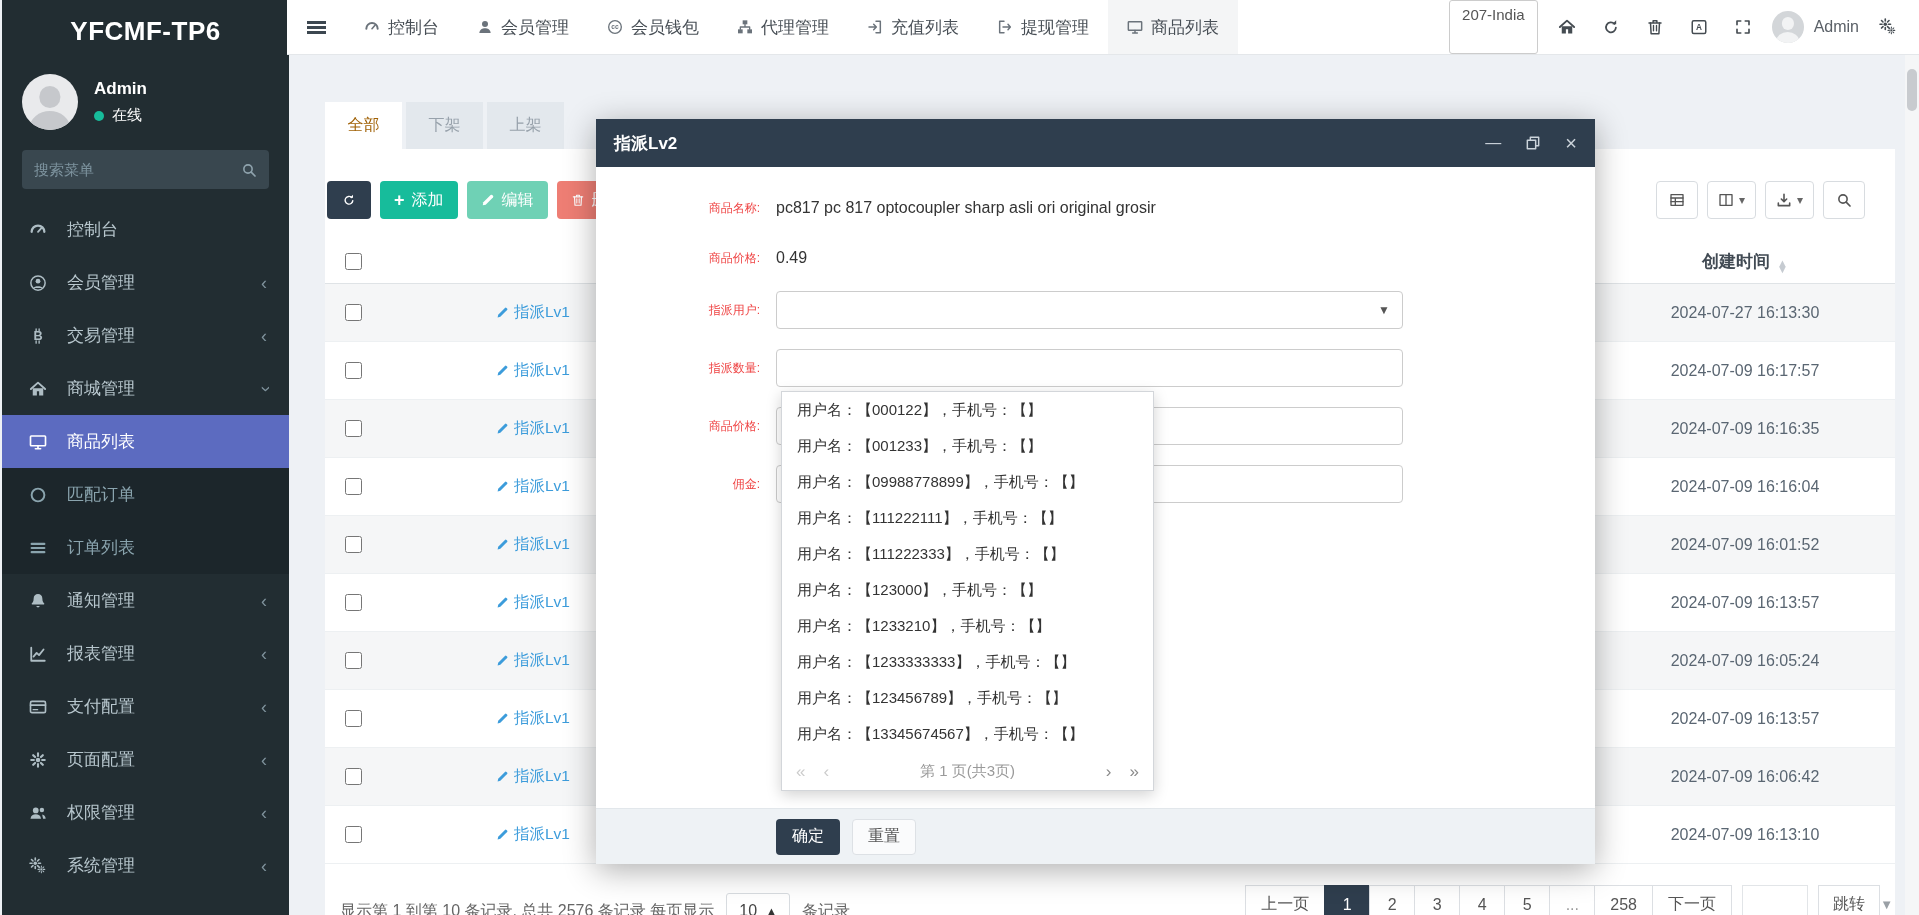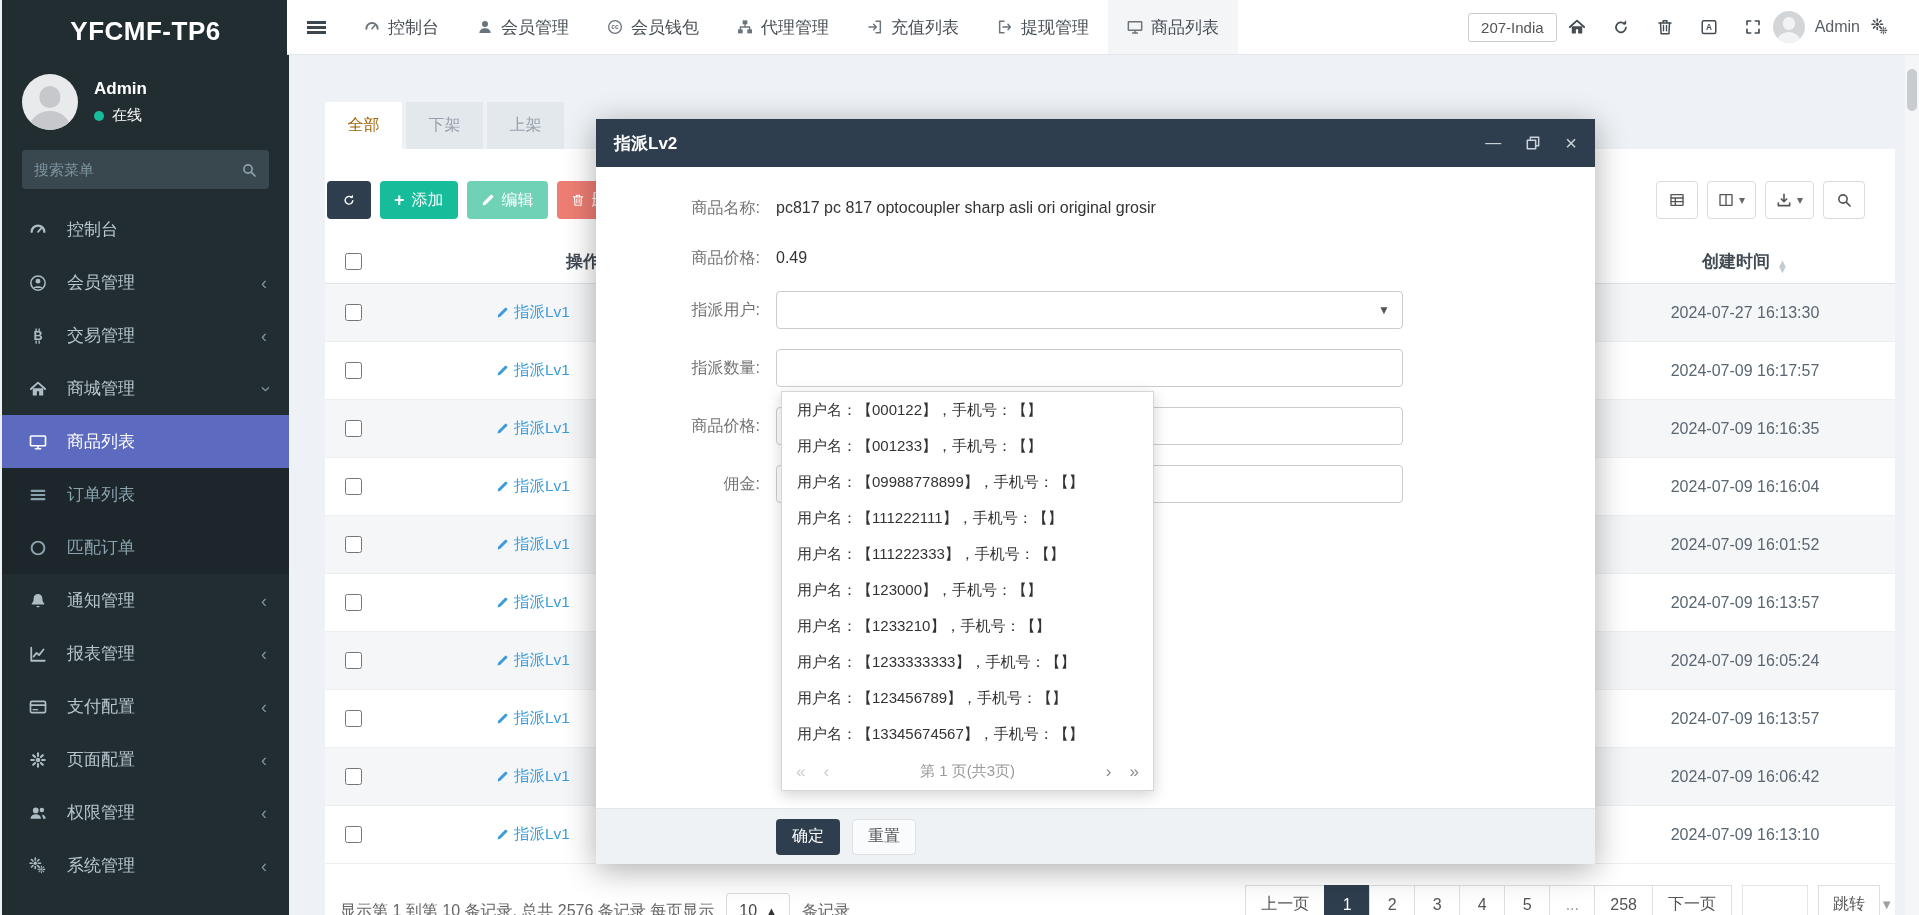--- a/index.html
+++ b/index.html
@@ -41,21 +41,21 @@
   
   .topbar{position:absolute;left:287px;top:0;right:0;height:55px;background:#fff;border-bottom:1px solid #e4e7ea;display:flex;align-items:stretch;z-index:6}
   .hamburger{width:58px;display:flex;align-items:center;justify-content:center;cursor:pointer}
   .hamburger i{display:block;width:19px;height:13px;border-top:3px solid #3c4750;border-bottom:3px solid #3c4750;position:relative}
   .hamburger i:before{content:"";position:absolute;left:0;right:0;top:2px;height:3px;background:#3c4750}
   .top-nav{display:flex;align-items:stretch}
   .top-nav-item{display:flex;align-items:center;gap:8px;padding:0 19px;font-size:17px;color:#484f56;cursor:pointer}
   .top-nav-item .icon{font-size:16px;color:#6b7publicity2}
   .top-nav-item .icon{font-size:16px;color:#6b737b}
   .top-nav-item.active{background:#f4f5f6}
-  .top-right{margin-left:auto;display:flex;align-items:center;gap:11px;padding-right:30px}
+  .top-right{margin-left:auto;display:flex;gap:20px;padding-right:22px}
   .region-badge{border:1px solid #ccc;border-radius:3px;padding:5px 12px;font-size:15px;color:#555;cursor:pointer}
   .top-icon{font-size:18px;color:#454c52;cursor:pointer}
   .top-user{display:flex;align-items:center;gap:10px;cursor:pointer}
   .mini-avatar{width:32px;height:32px;border-radius:50%;background:#d3d6d9;position:relative;overflow:hidden}
   .mini-avatar:before{content:"";position:absolute;left:50%;top:20%;transform:translateX(-50%);width:38%;height:38%;border-radius:50%;background:#f2f3f4}
   .mini-avatar:after{content:"";position:absolute;left:50%;top:66%;transform:translateX(-50%);width:74%;height:60%;border-radius:50%;background:#f2f3f4}
   .top-user-name{font-size:16px;color:#5a6067}
 
   
   .main{position:absolute;left:287px;top:55px;right:0;bottom:0;background:var(--page-bg)}
@@ -100,21 +100,21 @@
 
   
   .modal{position:absolute;left:596px;top:119px;width:999px;height:745px;background:#fff;box-shadow:0 6px 30px rgba(0,0,0,.32);z-index:50}
   .m-head{height:48px;background:var(--navy);display:flex;align-items:center;padding:0 18px}
   .m-title{color:#fff;font-size:17px;font-weight:bold}
   .m-controls{margin-left:auto;display:flex;align-items:center;gap:24px;color:#ccd4db}
   .m-ctrl{cursor:pointer;font-size:16px;line-height:1;display:inline-flex;align-items:center}
   .m-body{position:relative;padding-top:24px;height:641px}
   .f-row{display:flex;align-items:center;margin-bottom:16px;min-height:34px}
   .f-row.tall{min-height:38px;margin-bottom:20px}
-  .f-label{width:180px;text-align:right;padding-right:16px;font-size:16px;color:#737373;flex:none}
+  .f-label{width:180px;text-align:right;padding-right:16px;font-size:12px;color:#ef4444;flex:none}
   .f-static{font-size:16px;color:#333}
   .f-select{width:627px;height:38px;border:1px solid #ccc;border-radius:4px;display:flex;align-items:center;padding:0 12px;cursor:pointer;background:#fff}
   .f-select .caret{margin-left:auto;font-size:12px;color:#555}
   .f-input{width:627px;height:38px;border:1px solid #ccc;border-radius:4px;background:#fff;font-size:15px;padding:0 10px;font-family:inherit;color:#333}
   .dropdown{position:absolute;left:185px;top:224px;width:373px;background:#fff;border:1px solid #d3d6da;box-shadow:0 4px 14px rgba(0,0,0,.18);z-index:10}
   .dd-item{height:36px;display:flex;align-items:center;padding:0 15px;font-size:15px;color:#333;cursor:pointer;white-space:nowrap}
   .dd-pager{height:38px;display:flex;align-items:center;padding:0 14px;color:#999;font-size:15px;position:relative}
   .dd-arrow{cursor:pointer;font-size:17px;line-height:1}
   .dd-arrow.dim{color:#ccc}
   .dd-arrow.dark{color:#8a8a8a}
@@ -201,32 +201,32 @@
           <svg viewBox="0 0 24 24" fill="none" stroke="currentColor" stroke-linecap="round" stroke-linejoin="round">
             <rect x="2" y="4" width="20" height="13" rx="1" stroke-width="2.2"></rect>
             <path d="M8.5 21h7M12 17.2V21" stroke-width="2.2"></path>
           </svg>
         </span>
         <span class="side-label">商品列表</span>
       </div>
       <div class="side-item sub">
         <span class="icon">
           <svg viewBox="0 0 24 24" fill="none" stroke="currentColor" stroke-linecap="round" stroke-linejoin="round">
+            <circle cx="12" cy="12" r="8.5" stroke-width="2.6"></circle>
+          </svg>
+        </span>
+        <span class="side-label">匹配订单</span>
+      </div>
+      <div class="side-item sub">
+        <span class="icon">
+          <svg viewBox="0 0 24 24" fill="none" stroke="currentColor" stroke-linecap="round" stroke-linejoin="round">
             <path d="M3.5 6.5h17M3.5 12h17M3.5 17.5h17" stroke-width="2.8"></path>
           </svg>
         </span>
         <span class="side-label">订单列表</span>
-      </div>
-      <div class="side-item sub">
-        <span class="icon">
-          <svg viewBox="0 0 24 24" fill="none" stroke="currentColor" stroke-linecap="round" stroke-linejoin="round">
-            <circle cx="12" cy="12" r="8.5" stroke-width="2.6"></circle>
-          </svg>
-        </span>
-        <span class="side-label">匹配订单</span>
       </div>
       <div class="side-item">
         <span class="icon">
           <svg viewBox="0 0 24 24" fill="none" stroke="currentColor" stroke-linecap="round" stroke-linejoin="round">
             <path d="M12 2.8c-3.3 0-5.8 2.3-5.8 5.7 0 4-1.4 5.6-2.5 6.8-.4.4-.2 1.2.5 1.2h15.6c.7 0 .9-.8.5-1.2-1.1-1.2-2.5-2.8-2.5-6.8 0-3.4-2.5-5.7-5.8-5.7z" fill="currentColor" stroke="none"></path>
             <path d="M9.7 18.8a2.4 2.4 0 0 0 4.6 0z" fill="currentColor" stroke="none"></path>
           </svg>
         </span>
         <span class="side-label">通知管理</span>
         <span class="chev">‹</span>
@@ -494,21 +494,20 @@
             </span>
           </div>
       </div>
     </div>
 
     <div class="grid">
       <div class="g-head">
         <div class="col-check">
             <input type="checkbox" style="">
           </div>
-        <div class="col-op">操作</div>
         <div class="col-spacer"></div>
         <div class="col-time" style="font-weight:bold;color:#414a53"><span>创建时间</span><span class="sort-icon">
               <span>▲</span>
               <span>▼</span>
             </span></div>
       </div>
       <div id="tbody">
           <div class="g-row stripe">
             <div class="col-check">
               <input type="checkbox" style="">

